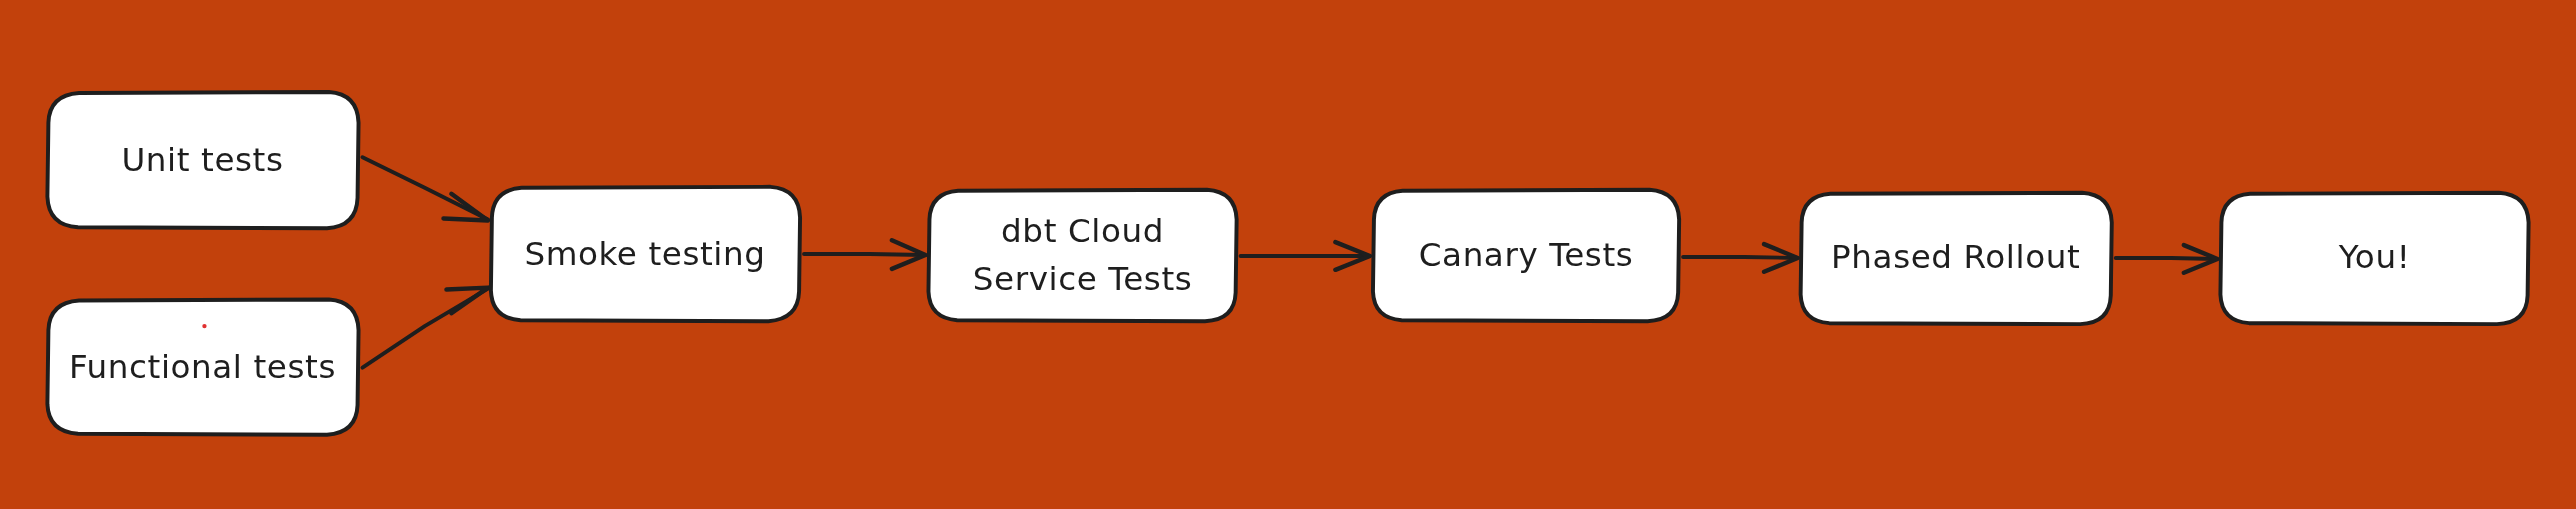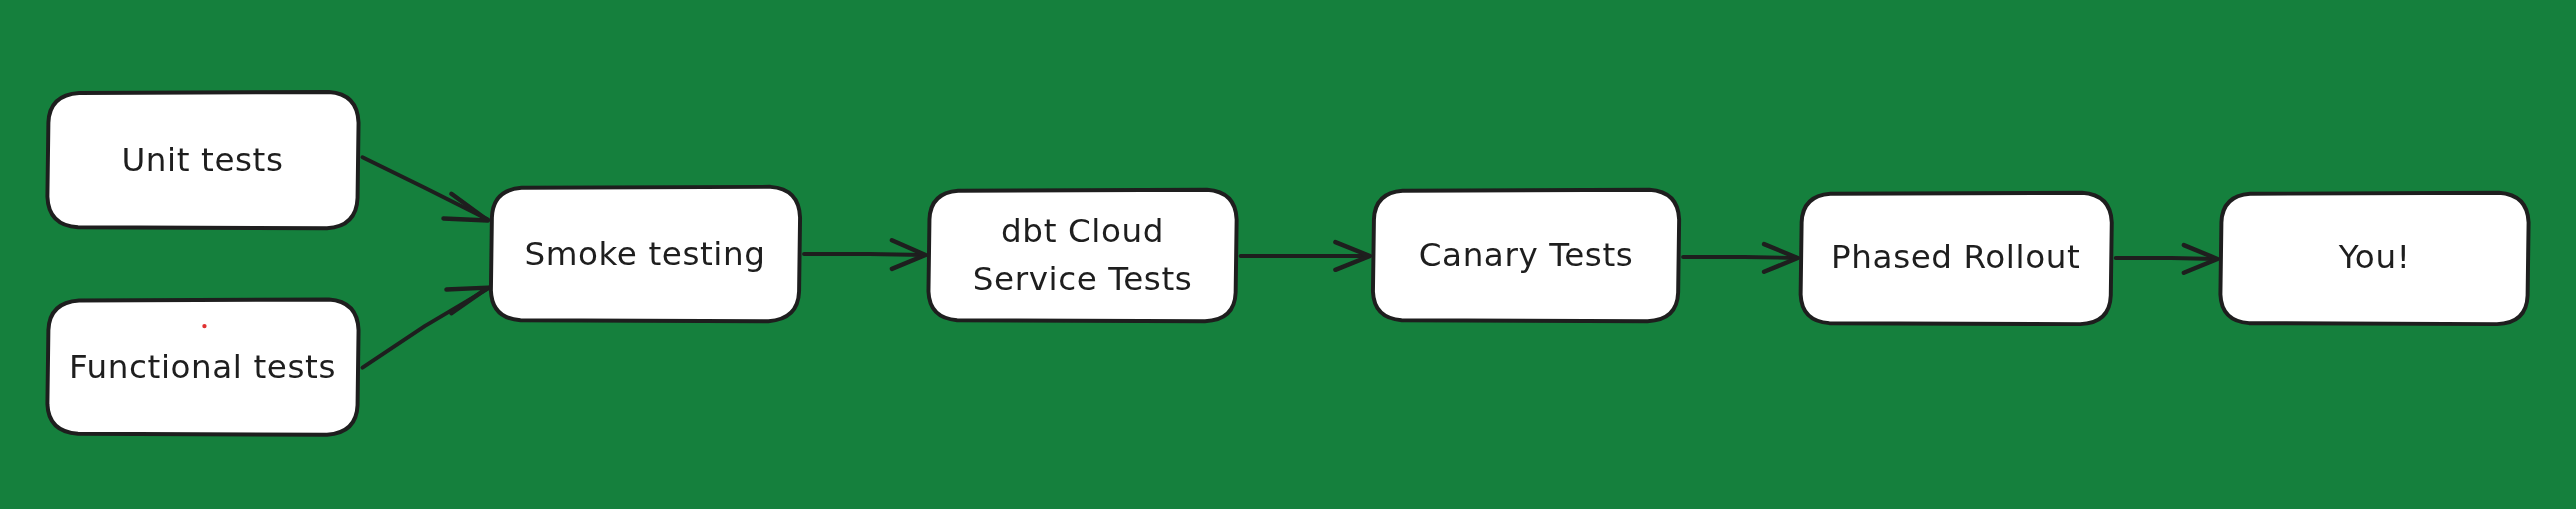--- a/index.html
+++ b/index.html
@@ -8,21 +8,21 @@
     padding: 0;
     background: #ffffff;
   }
   body {
     font-family: "DejaVu Sans", sans-serif;
   }
   #canvas-root {
     position: relative;
     width: 2576px;
     height: 510px;
-    background: #15803d;
+    background: #c2410c;
     overflow: hidden;
   }
   #diagram-svg {
     position: absolute;
     left: 0;
     top: 0;
     width: 2576px;
     height: 510px;
     display: block;
   }

